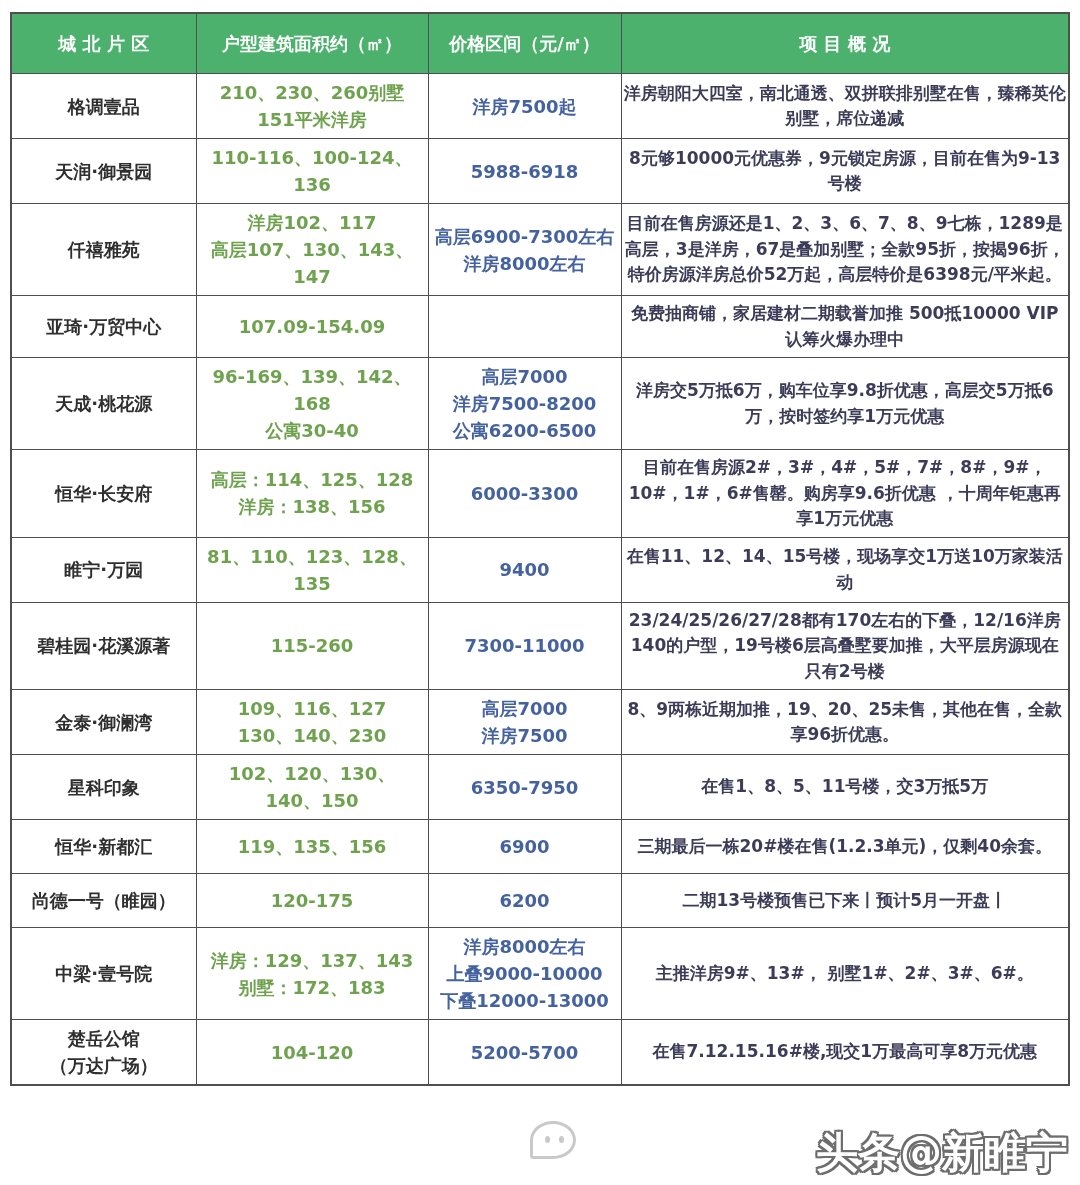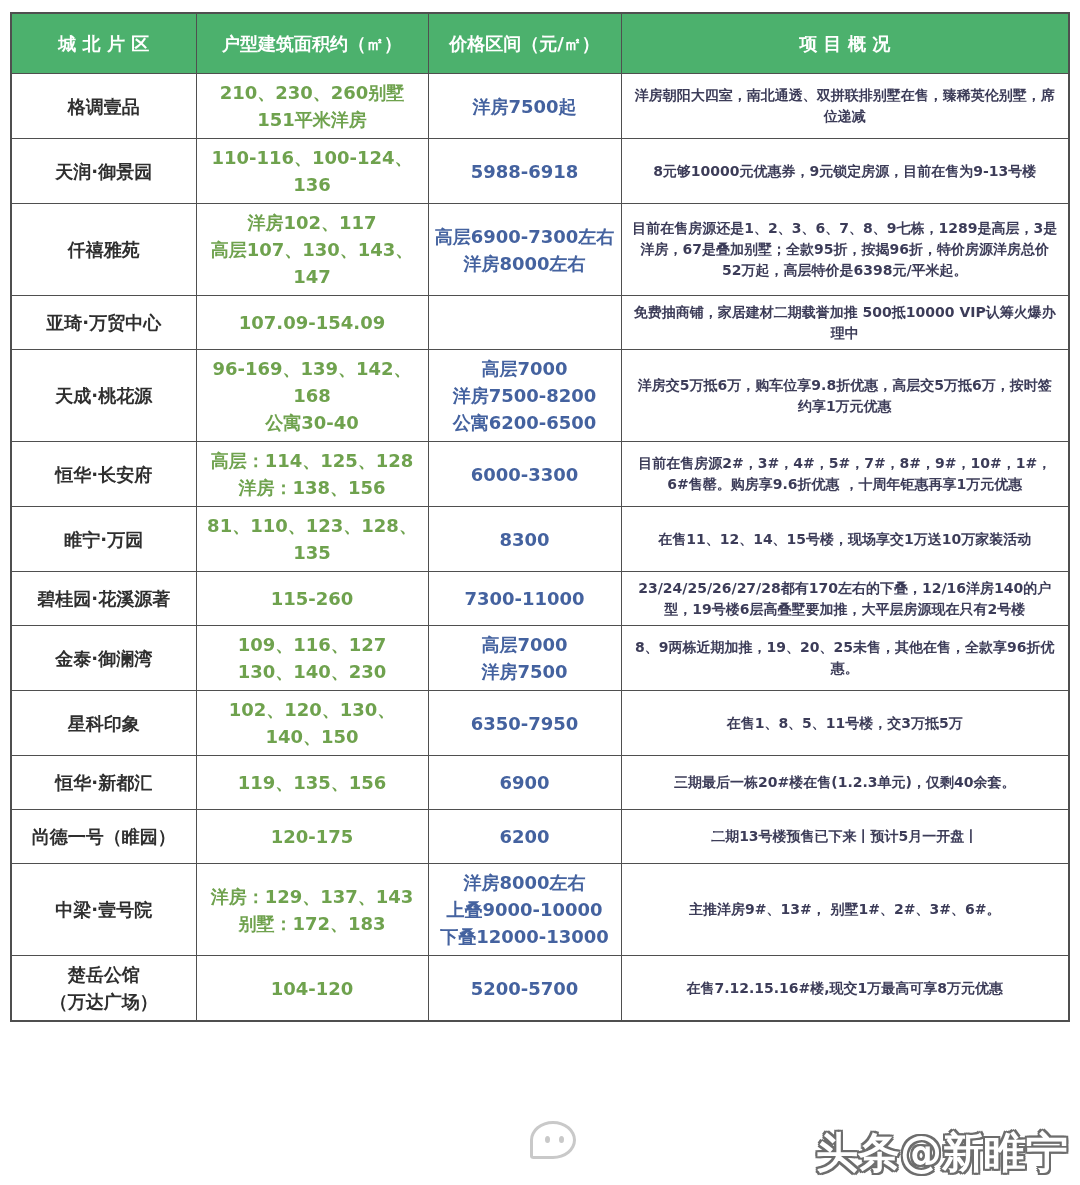--- a/index.html
+++ b/index.html
@@ -41,21 +41,21 @@
   .tbl thead th {
     background: var(--header_bg);
     color: var(--header_text);
     font-size: 18px;
     padding: 16px 2px;
   }
   .tbl tbody tr { height: 54px; }
   td.c-name { color: var(--name_text); font-size: 18px; margin-top: 7px; }
   td.c-area { color: var(--area_text); font-size: 18px; }
   td.c-price { color: var(--price_text); font-size: 18px; }
-  td.c-desc { color: var(--desc_text); font-size: 14px; padding: 5px 10px; }
+  td.c-desc { color: var(--desc_text); font-size: 17px; padding: 5px 2px; }
 
   .watermark {
     position: absolute;
     right: 0; bottom: 2px;
     width: 560px; height: 66px;
     pointer-events: none;
   }
   .wm-back {
     position: absolute; right: 128px; top: 0;
     font-size: 34px; font-weight: bold;
@@ -159,21 +159,21 @@
     <td class="c-name">恒华·长安府</td>
     <td class="c-area">高层：114、125、128
 洋房：138、156</td>
     <td class="c-price">6000-3300</td>
     <td class="c-desc">目前在售房源2#，3#，4#，5#，7#，8#，9#，10#，1#，6#售罄。购房享9.6折优惠 ，十周年钜惠再享1万元优惠</td>
   </tr>
 
   <tr>
     <td class="c-name">睢宁·万园</td>
     <td class="c-area">81、110、123、128、135</td>
-    <td class="c-price">8300</td>
+    <td class="c-price">9400</td>
     <td class="c-desc">在售11、12、14、15号楼，现场享交1万送10万家装活动</td>
   </tr>
 
   <tr>
     <td class="c-name">碧桂园·花溪源著</td>
     <td class="c-area">115-260</td>
     <td class="c-price">7300-11000</td>
     <td class="c-desc">23/24/25/26/27/28都有170左右的下叠，12/16洋房140的户型，19号楼6层高叠墅要加推，大平层房源现在只有2号楼</td>
   </tr>
 

